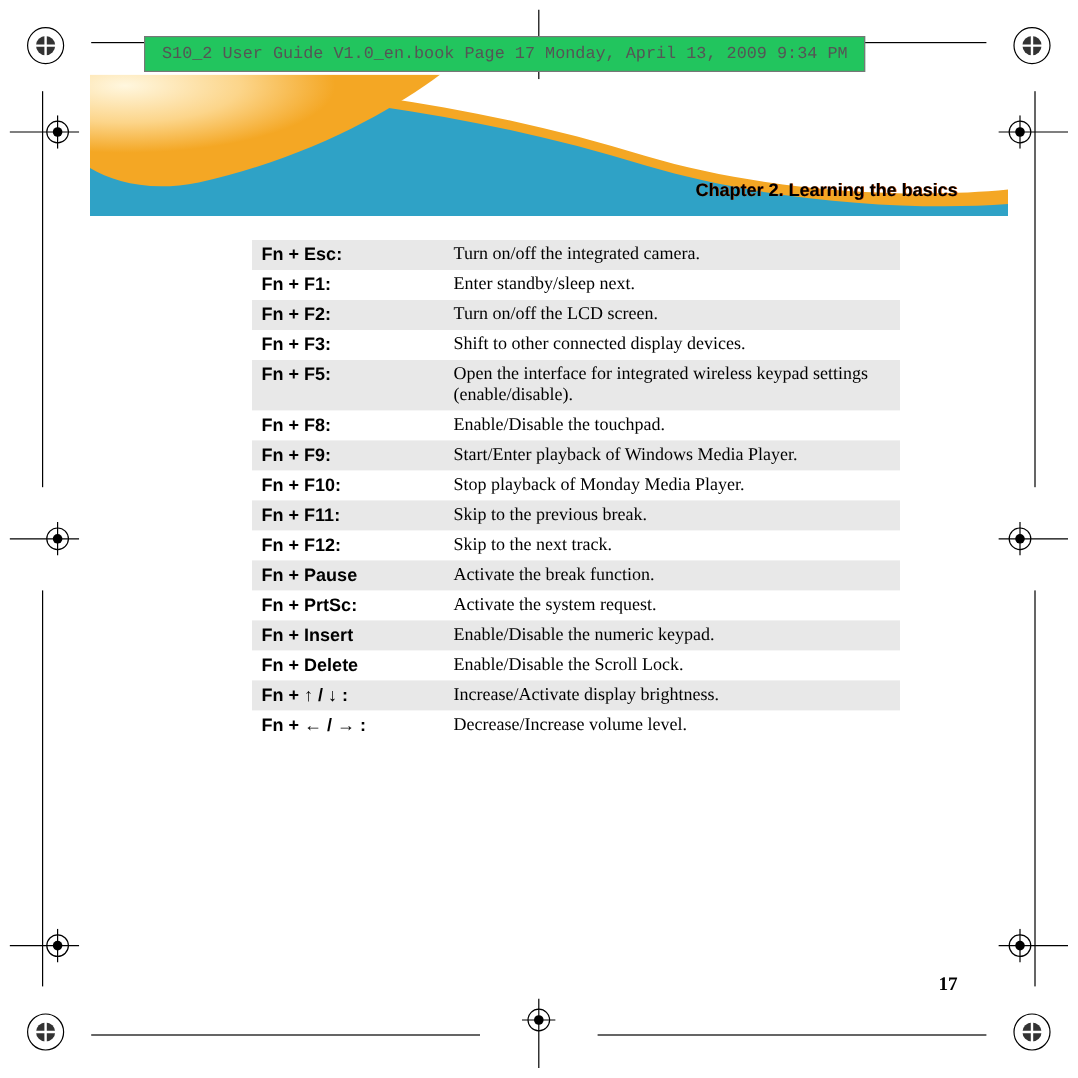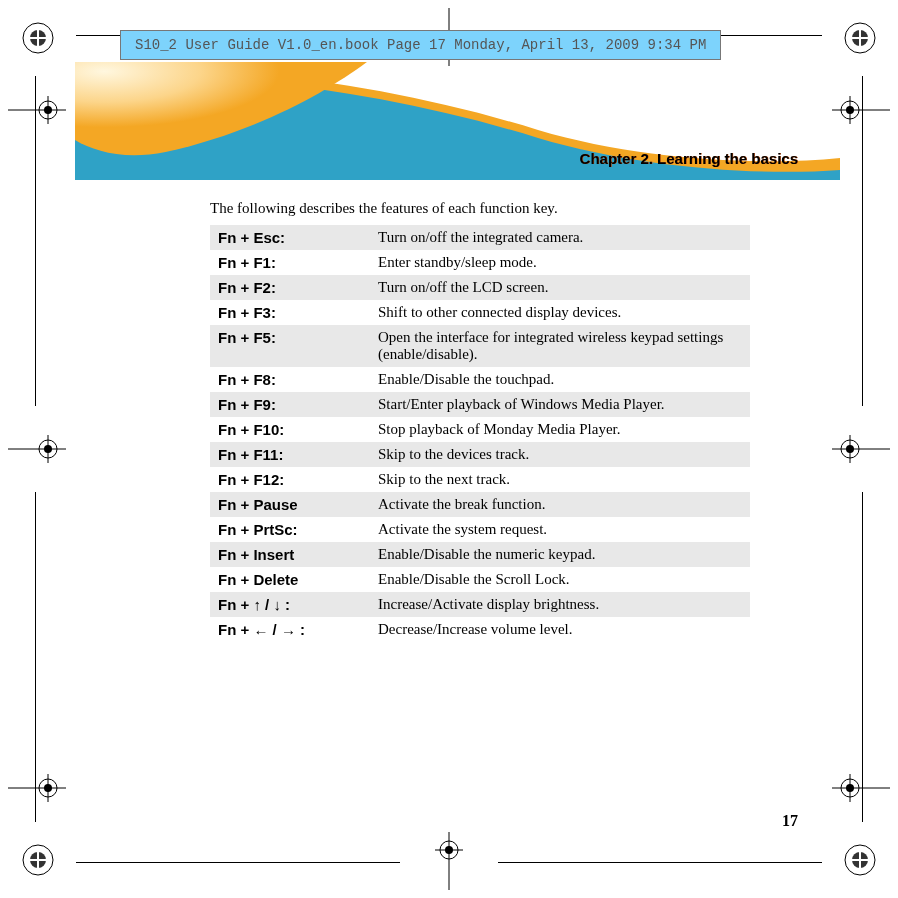--- a/index.html
+++ b/index.html
@@ -45,21 +45,21 @@
 
   
   .file-header {
     position: absolute;
     top: 30px; left: 120px;
     padding: 6px 14px;
     border: 1px solid #777;
     font-family: "Courier New", monospace;
     font-size: 14px;
     color: #555;
-    background: #7dd3fc;
+    background: #22c55e;
   }
 
   
   .banner {
     position: absolute;
     top: 62px; left: 75px; right: 58px;
     height: 118px;
     overflow: hidden;
   }
   .banner svg { width: 100%; height: 100%; display:block; }
@@ -240,30 +240,29 @@
       </radialGradient>
     </defs>
     <path d="M0,10 C120,0 300,20 460,70 C560,100 680,108 760,100 L760,118 L0,118 Z" fill="#2fa2c6"></path>
     <path d="M0,8 C120,-2 300,18 460,68 C560,98 680,104 760,96 L760,108 C680,114 560,106 460,76 C300,26 120,6 0,16 Z" fill="#f4a724"></path>
     <path d="M0,0 L290,0 C250,30 180,70 90,90 C50,98 20,90 0,78 Z" fill="url(#g1)"></path>
   </svg>
 </div>
 <div class="chapter-title">Chapter 2. Learning the basics</div>
 
 <div class="content">
-  <p class="intro">The following describes the features of each function key.</p>
   <table class="fn">
     <tbody id="fn-body">
         <tr>
           <td class="k">Fn + Esc:</td>
           <td class="d">Turn on/off the integrated camera.</td>
         </tr>
         <tr>
           <td class="k">Fn + F1:</td>
-          <td class="d">Enter standby/sleep mode.</td>
+          <td class="d">Enter standby/sleep next.</td>
         </tr>
         <tr>
           <td class="k">Fn + F2:</td>
           <td class="d">Turn on/off the LCD screen.</td>
         </tr>
         <tr>
           <td class="k">Fn + F3:</td>
           <td class="d">Shift to other connected display devices.</td>
         </tr>
         <tr>
@@ -277,21 +276,21 @@
         <tr>
           <td class="k">Fn + F9:</td>
           <td class="d">Start/Enter playback of Windows Media Player.</td>
         </tr>
         <tr>
           <td class="k">Fn + F10:</td>
           <td class="d">Stop playback of Monday Media Player.</td>
         </tr>
         <tr>
           <td class="k">Fn + F11:</td>
-          <td class="d">Skip to the devices track.</td>
+          <td class="d">Skip to the previous break.</td>
         </tr>
         <tr>
           <td class="k">Fn + F12:</td>
           <td class="d">Skip to the next track.</td>
         </tr>
         <tr>
           <td class="k">Fn + Pause</td>
           <td class="d">Activate the break function.</td>
         </tr>
         <tr>

